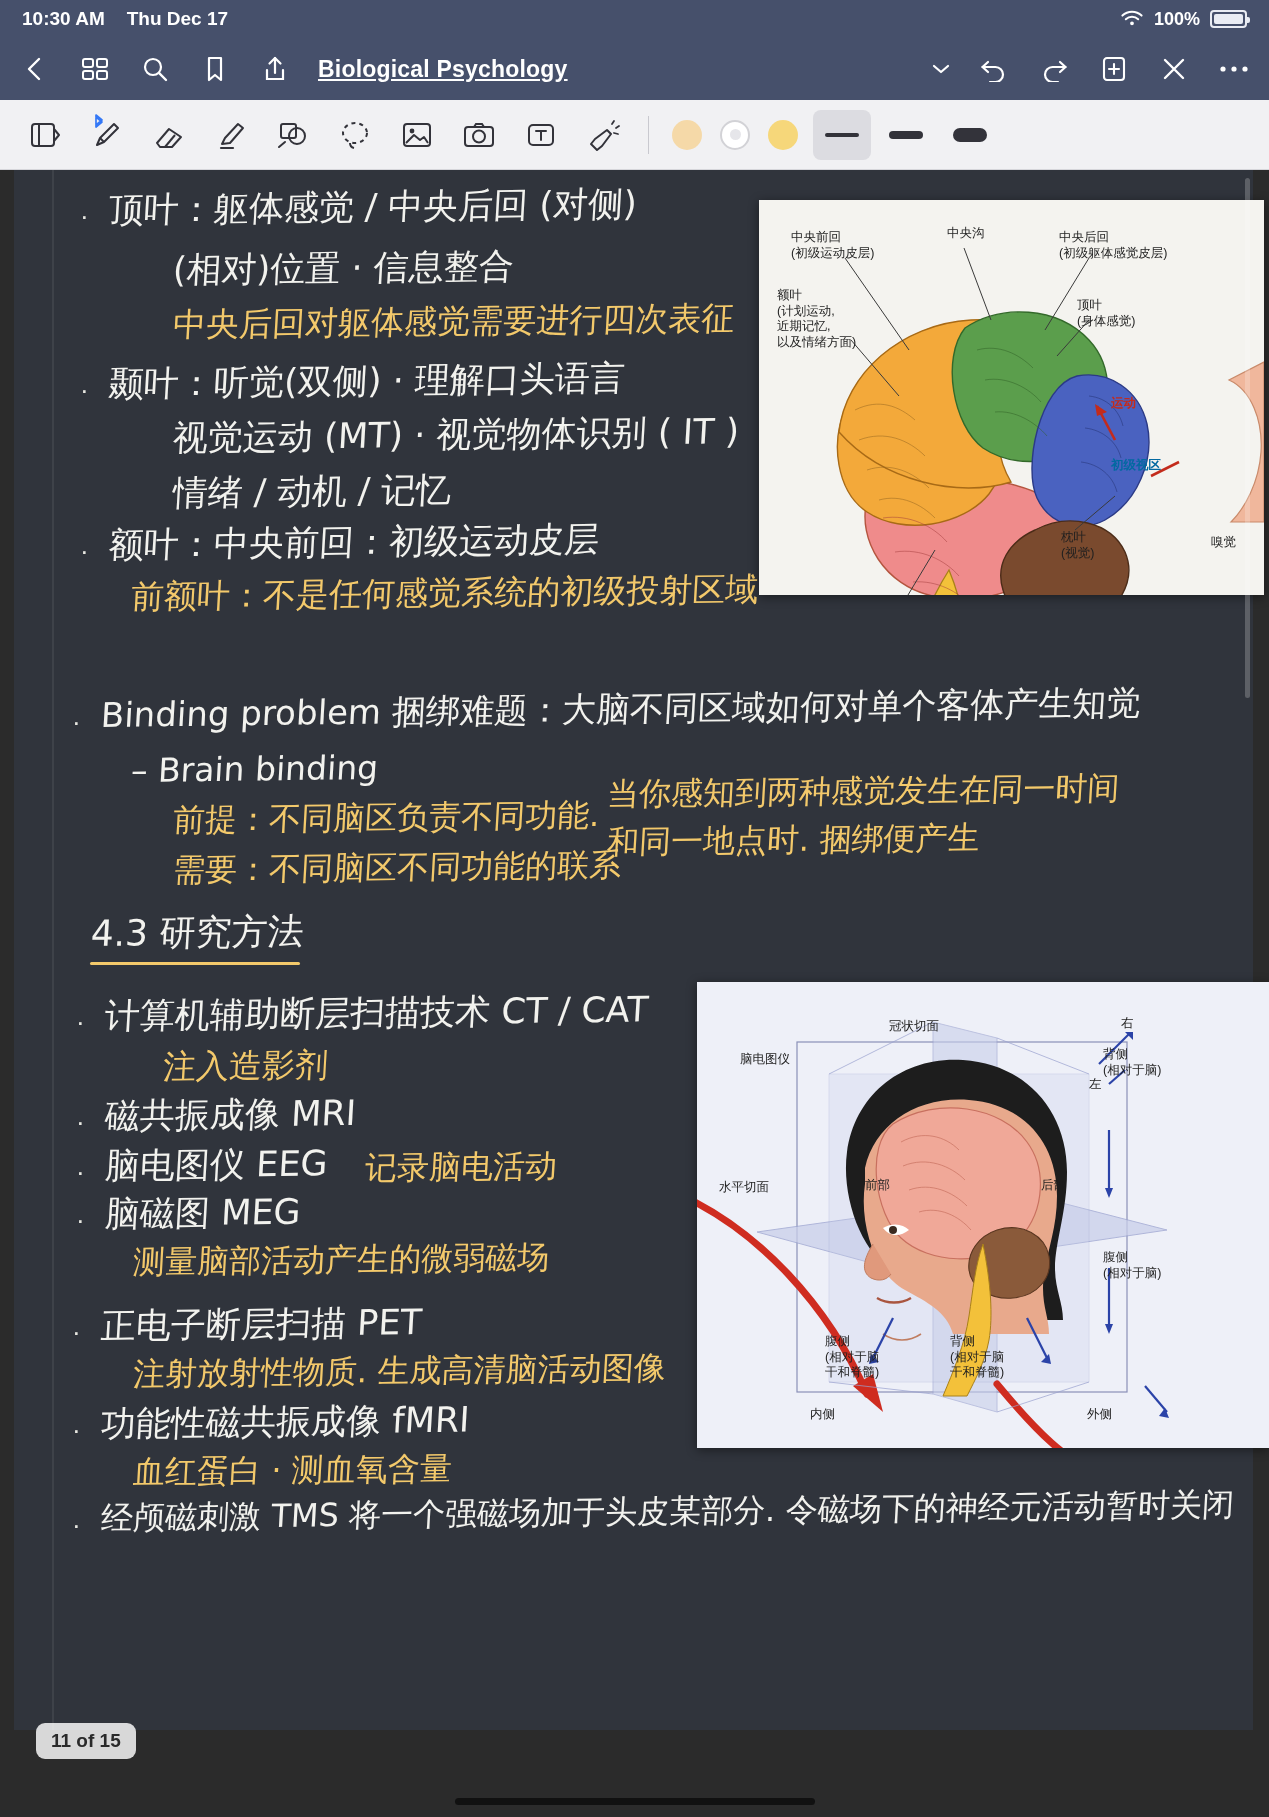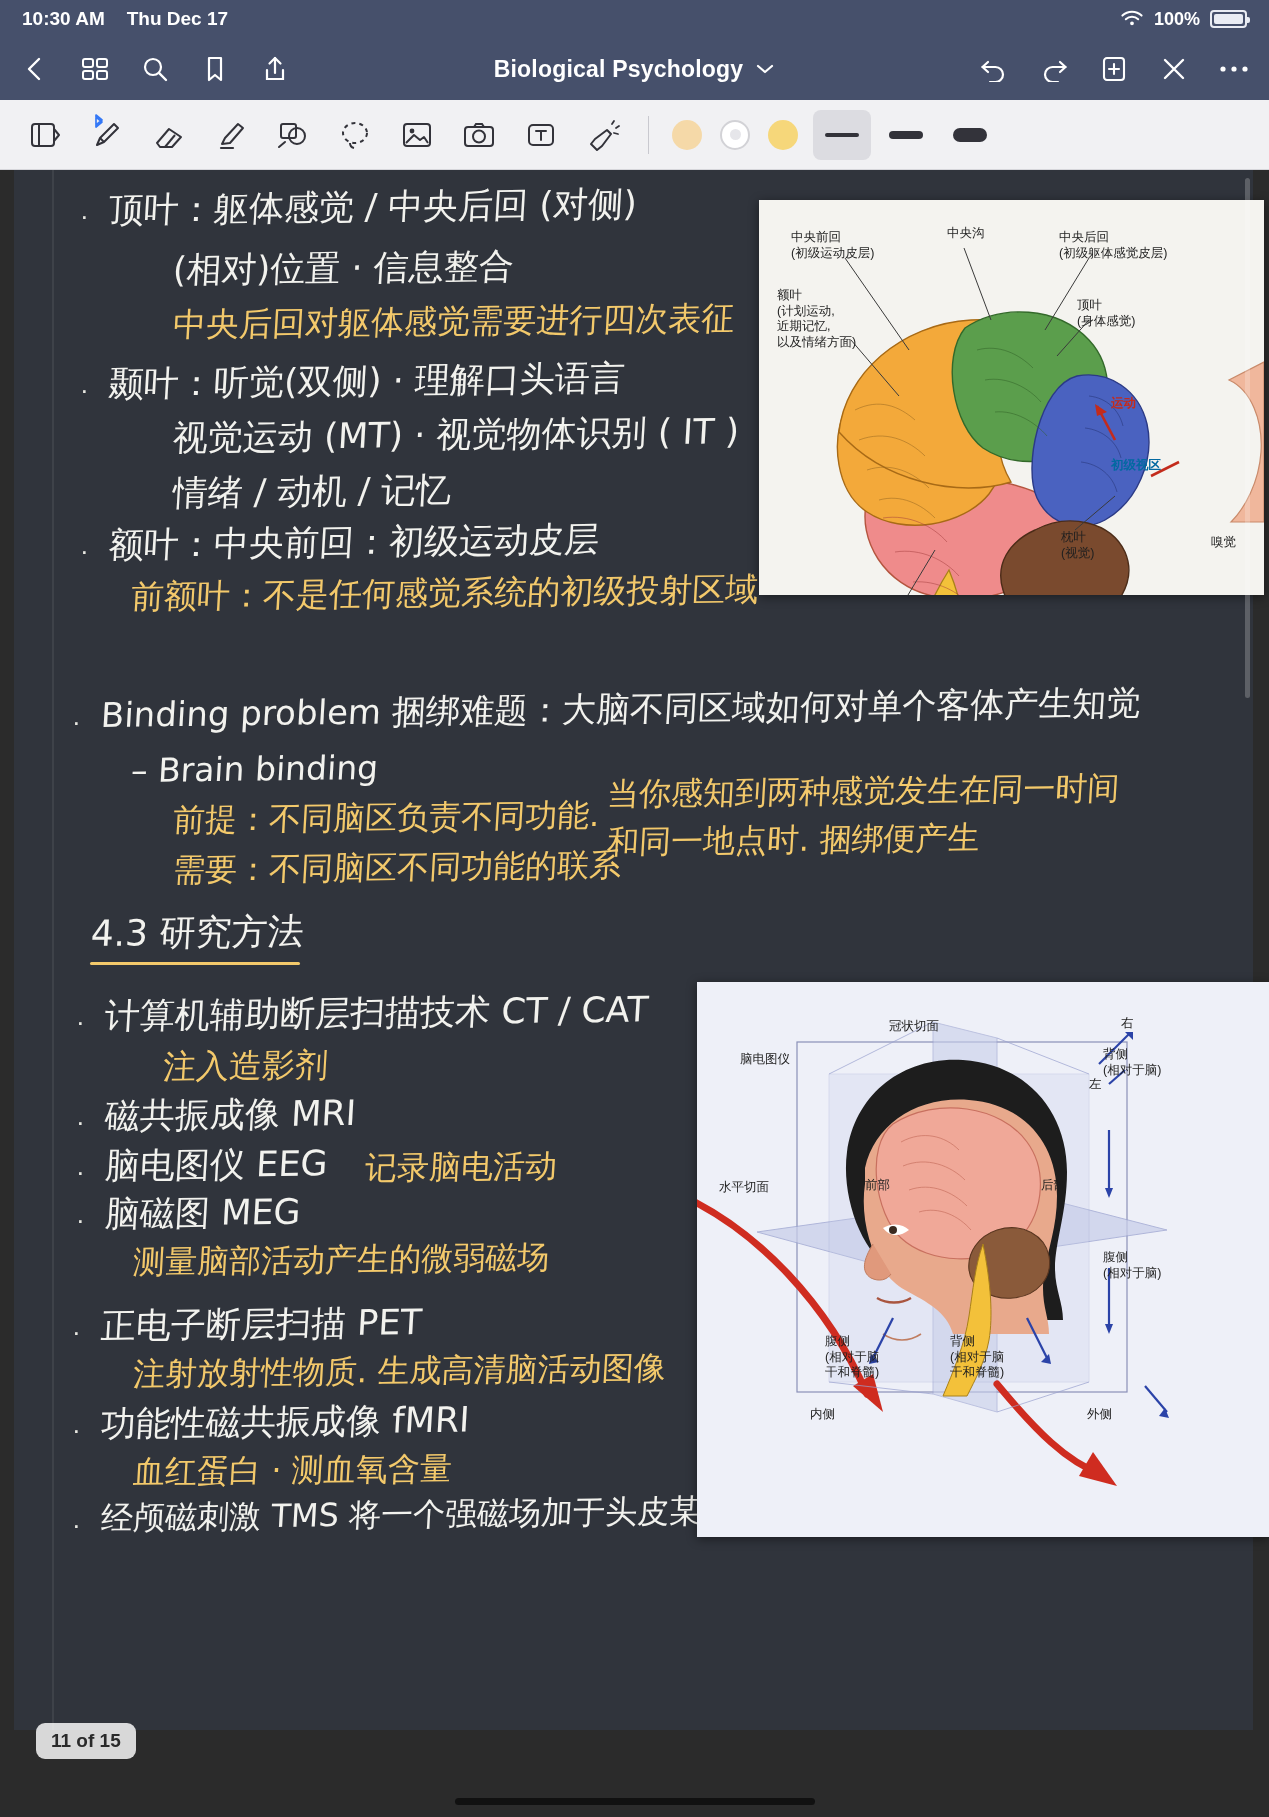--- a/index.html
+++ b/index.html
@@ -30,21 +30,21 @@
   }
   .battery > i { position: absolute; left: 2px; top: 2px; bottom: 2px; right: 2px; background: #e9ecf3; border-radius: 2px; display:block; }
 
   
   .navbar {
     height: 62px; background: #46506b; color: #fff;
     display: flex; align-items: center; padding: 0 18px; gap: 26px;
   }
   .navbar .ico { width: 34px; height: 34px; display: flex; align-items: center; justify-content: center; cursor: pointer; }
   .navbar .title-wrap {
-    flex: 1; display: flex; align-items: center; justify-content: center; gap: 12px;
+    flex: 1; display: flex; align-items: center; justify-content: space-between; gap: 12px; text-decoration: underline;
   }
   .navbar .title { font-size: 23px; font-weight: 700; letter-spacing: .2px; }
   .navbar .right-group { display: flex; align-items: center; gap: 26px; }
   svg { display: block; }
 
   
   .toolbar {
     height: 70px; background: #f1f1f3; display: flex; align-items: center;
     padding: 0 14px; gap: 0; border-bottom: 1px solid #d6d6da;
     position: relative;
@@ -95,21 +95,21 @@
   .hw.y { color: #f3c96b; }
   .bullet { position: absolute; color: #e8e8e2; font-size: 26px; }
   .u-line { position: absolute; height: 3px; background: #f3c96b; border-radius: 2px; }
 
   
   .fig {
     position: absolute; background: #f3f2ef; overflow: hidden;
     box-shadow: 0 2px 10px rgba(0,0,0,.45);
   }
   .fig1 { left: 745px; top: 30px; width: 505px; height: 395px; }
-  .fig2 { left: 683px; top: 812px; width: 572px; height: 555px; background:#a3a3a3; }
+  .fig2 { left: 683px; top: 812px; width: 572px; height: 466px; background:#a3a3a3; }
 
   .fig-label {
     position: absolute; font-size: 12.5px; color: #1f1f1f;
     font-family: "Liberation Sans", sans-serif; line-height: 1.25; white-space: pre;
   }
   .fig-label.red { color: #c32b1c; font-weight: 700; }
 
   
   .page-badge {
     position: absolute; left: 36px; bottom: 58px;

